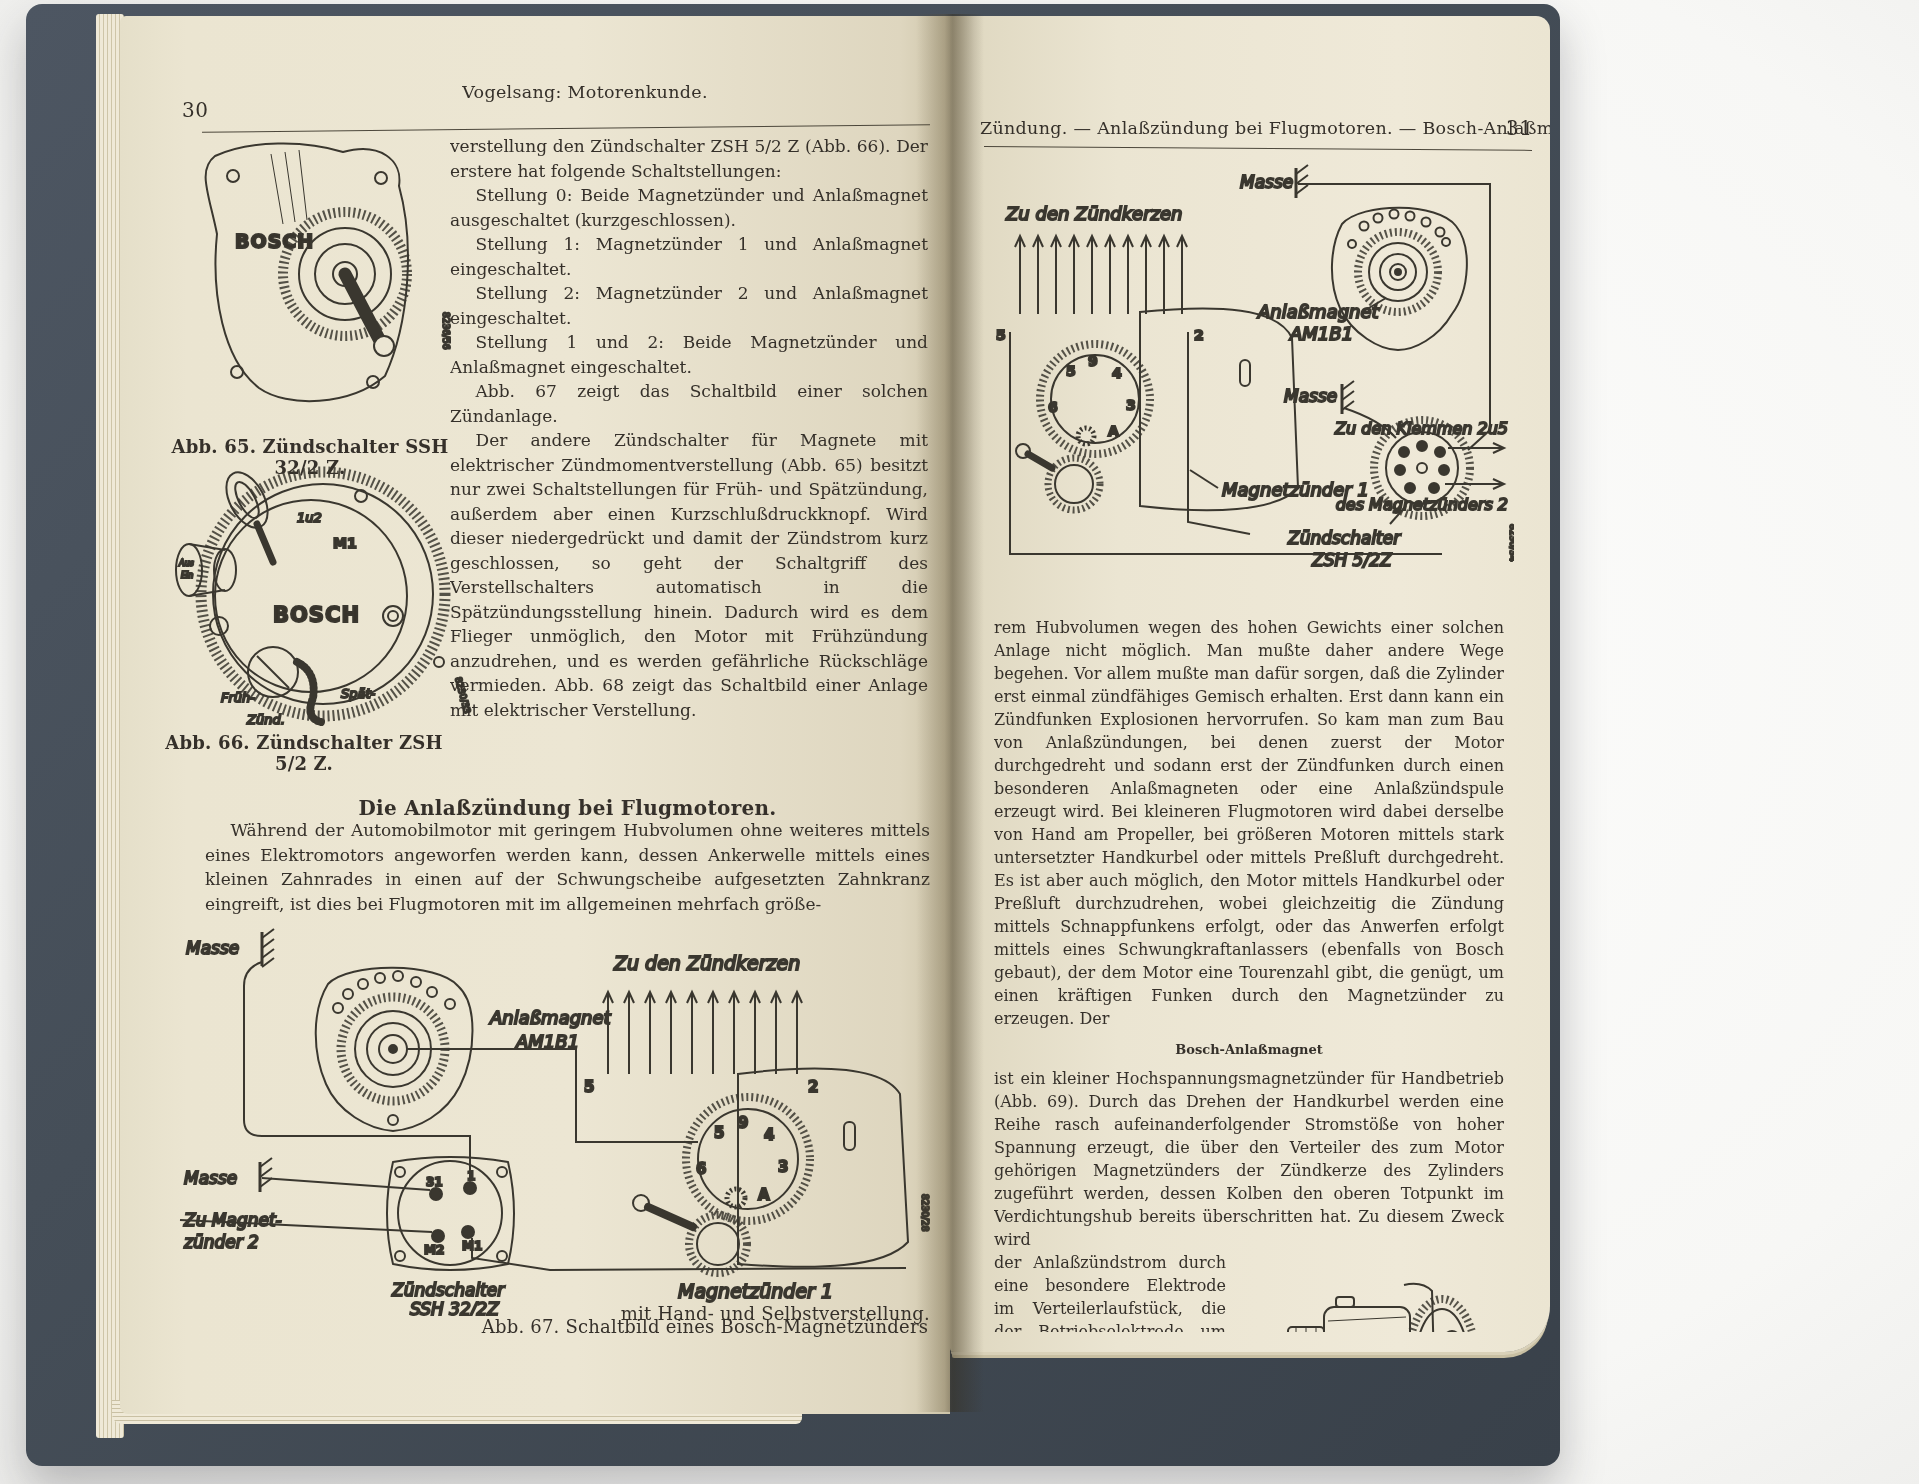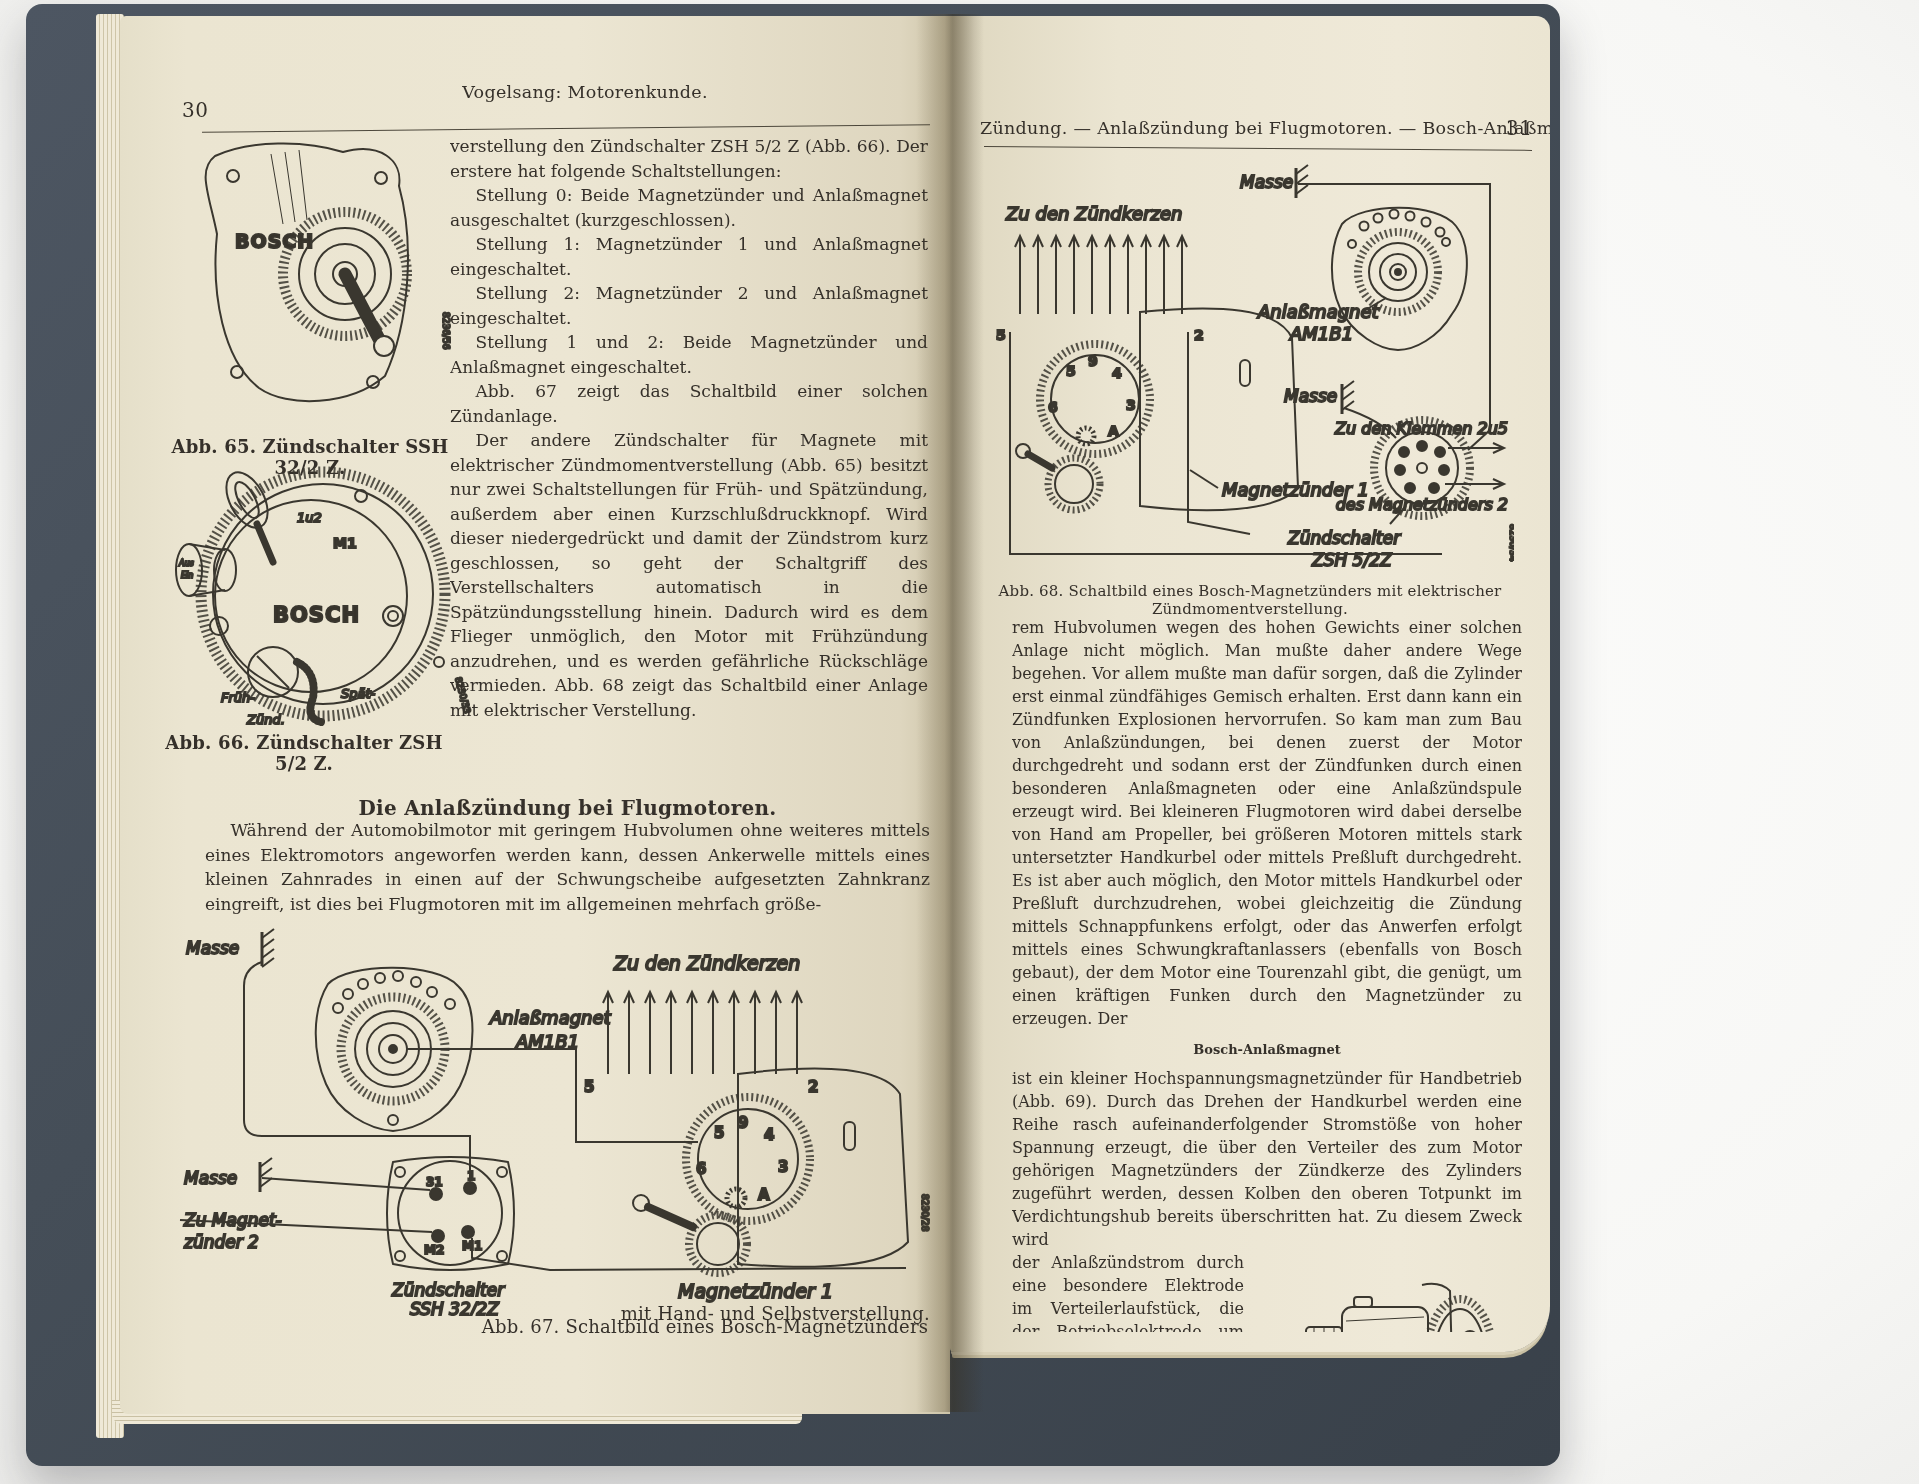--- a/index.html
+++ b/index.html
@@ -341,23 +341,22 @@
 
       <line x1="458" y1="286" x2="512" y2="286"></line>
         <path d="M 503 281 L 514 286 L 503 291"></path>
       <line x1="455" y1="322" x2="512" y2="322"></line>
         <path d="M 503 317 L 514 322 L 503 327"></path>
       <text x="518" y="272" text-anchor="end" class="lbl" font-size="16">Zu den Klemmen 2u5</text>
       <text x="518" y="348" text-anchor="end" class="lbl" font-size="16">des Magnetzünders 2</text>
       <text x="520" y="362" class="tiny" transform="rotate(90 520 362)">8230/34</text>
     </svg>
   </div>
-  <div class="caption" style="left:24px;top:566px;width:552px;font-size:15px;">Abb. 68. Schaltbild eines Bosch-Magnetzünders mit elektrischer Zündmomentverstellung.</div>
-
-  <div class="pr-body" style="position:absolute;left:62px;top:600px;width:510px;height:716px;overflow:hidden;">
+
+  <div class="pr-body" style="position:absolute;left:44px;top:600px;width:510px;height:716px;overflow:hidden;">
     <p class="noind">rem Hubvolumen wegen des hohen Gewichts einer solchen Anlage nicht möglich. Man mußte daher andere Wege begehen. Vor allem mußte man dafür sorgen, daß die Zylinder erst einmal zündfähiges Gemisch erhalten. Erst dann kann ein Zündfunken Explosionen hervorrufen. So kam man zum Bau von Anlaßzündungen, bei denen zuerst der Motor durchgedreht und sodann erst der Zündfunken durch einen besonderen Anlaßmagneten oder eine Anlaßzündspule erzeugt wird. Bei kleineren Flugmotoren wird dabei derselbe von Hand am Propeller, bei größeren Motoren mittels stark untersetzter Handkurbel oder mittels Preßluft durchgedreht. Es ist aber auch möglich, den Motor mittels Handkurbel oder Preßluft durchzudrehen, wobei gleichzeitig die Zündung mittels Schnappfunkens erfolgt, oder das Anwerfen erfolgt mittels eines Schwungkraftanlassers (ebenfalls von Bosch gebaut), der dem Motor eine Tourenzahl gibt, die genügt, um einen kräftigen Funken durch den Magnetzünder zu erzeugen. Der</p>
     <div style="text-align:center;font-weight:bold;font-size:13px;margin:8px 0 6px 0;">Bosch-Anlaßmagnet</div>
     <p class="noind">ist ein kleiner Hochspannungsmagnetzünder für Handbetrieb (Abb. 69). Durch das Drehen der Handkurbel werden eine Reihe rasch aufeinanderfolgender Stromstöße von hoher Spannung erzeugt, die über den Verteiler des zum Motor gehörigen Magnetzünders der Zündkerze des Zylinders zugeführt werden, dessen Kolben den oberen Totpunkt im Verdichtungshub bereits überschritten hat. Zu diesem Zweck wird</p>
     <div style="float:right;width:268px;height:232px;margin:4px 0 0 10px;position:relative;">
       <svg width="268" height="200" viewBox="0 0 268 200" fill="none" stroke="#3a372f" stroke-width="2">
         <polygon points="8,92 52,82 52,126 8,116"></polygon>
         <ellipse cx="8" cy="104" rx="4" ry="12"></ellipse>
         <rect x="52" y="72" width="36" height="64" rx="4"></rect>
         <line x1="60" y1="72" x2="60" y2="136" stroke-width="1"></line>
           <line x1="70" y1="72" x2="70" y2="136" stroke-width="1"></line>

